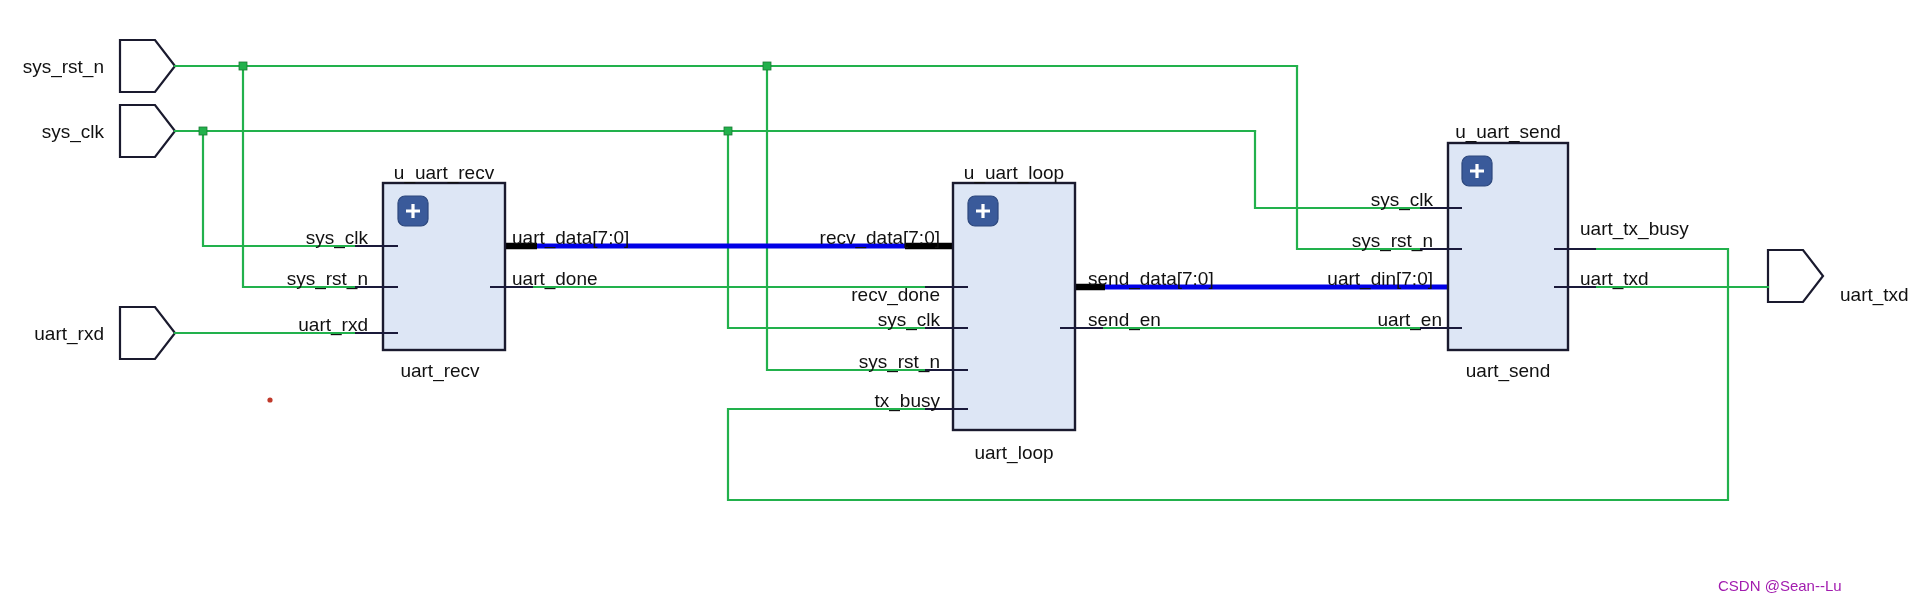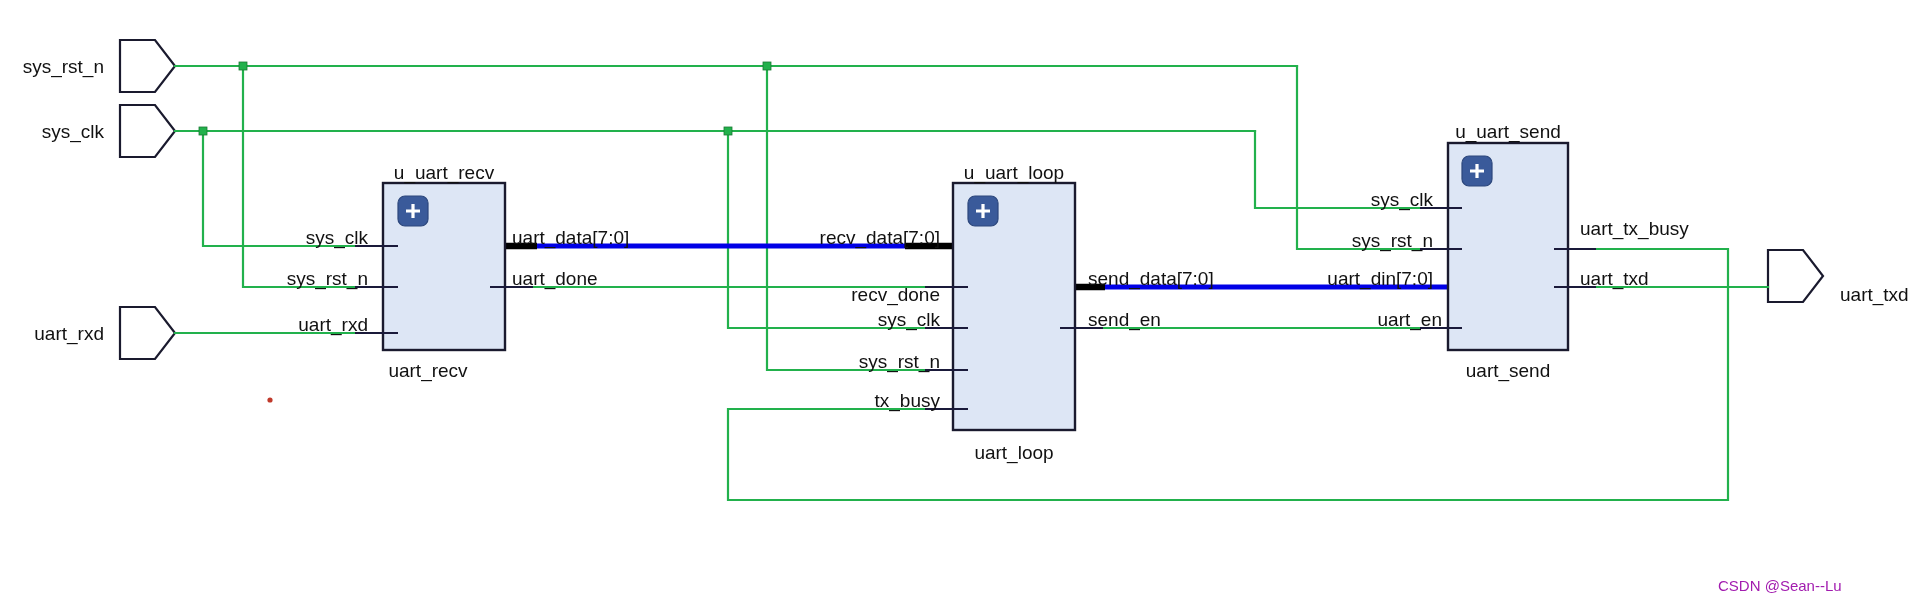--- a/index.html
+++ b/index.html
@@ -210,21 +210,21 @@
 
   </svg>
 
   <div class="lbl lbl-r" style="left:104px; top:66px;">sys_rst_n</div>
   <div class="lbl lbl-r" style="left:104px; top:131px;">sys_clk</div>
   <div class="lbl lbl-r" style="left:104px; top:333px;">uart_rxd</div>
 
   <div class="lbl lbl-l" style="left:1840px; top:294px;">uart_txd</div>
 
   <div class="lbl lbl-c inst-name" style="left:444px; top:172px;">u_uart_recv</div>
-  <div class="lbl lbl-c inst-name" style="left:428px; top:370px;">uart_recv</div>
+  <div class="lbl lbl-c inst-name" style="left:440px; top:370px;">uart_recv</div>
   <div class="lbl lbl-r" style="left:368px; top:237px;">sys_clk</div>
   <div class="lbl lbl-r" style="left:368px; top:278px;">sys_rst_n</div>
   <div class="lbl lbl-r" style="left:368px; top:324px;">uart_rxd</div>
   <div class="lbl lbl-l" style="left:512px; top:237px;">uart_data[7:0]</div>
   <div class="lbl lbl-l" style="left:512px; top:278px;">uart_done</div>
 
   <div class="lbl lbl-c inst-name" style="left:1014px; top:172px;">u_uart_loop</div>
   <div class="lbl lbl-c inst-name" style="left:1014px; top:452px;">uart_loop</div>
   <div class="lbl lbl-r" style="left:940px; top:237px;">recv_data[7:0]</div>
   <div class="lbl lbl-r" style="left:940px; top:278px;margin-top:16px;">recv_done</div>

